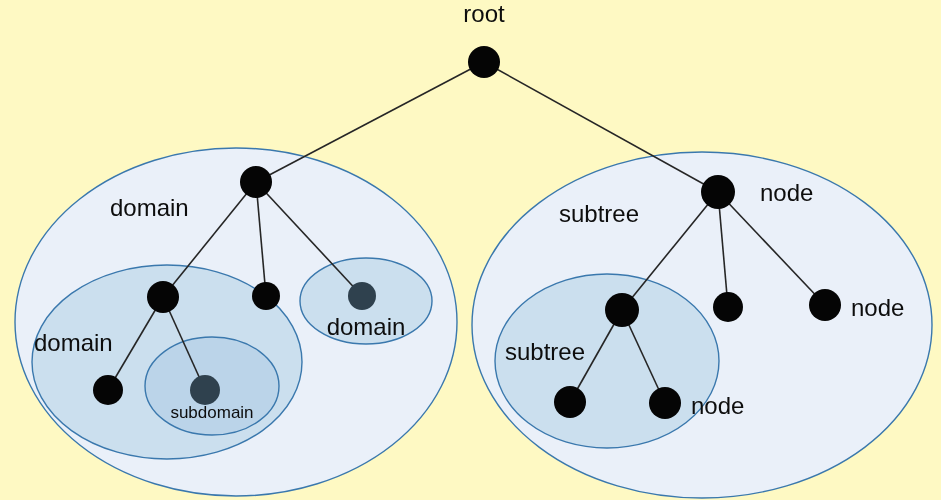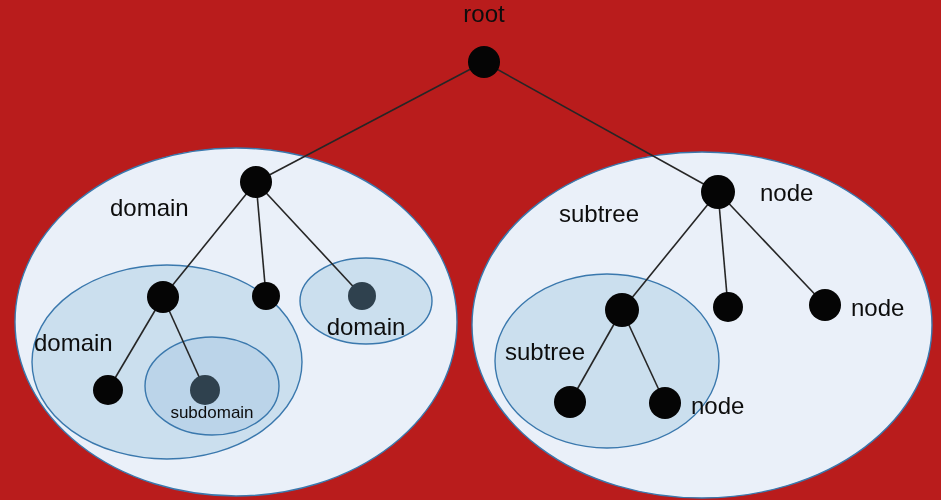--- a/index.html
+++ b/index.html
@@ -7,21 +7,21 @@
     padding: 0;
     background: #ffffff;
   }
   body {
     font-family: "Liberation Sans", sans-serif;
   }
   #canvas-wrap {
     position: relative;
     width: 941px;
     height: 500px;
-    background: #b91c1c;
+    background: #fef9c3;
     overflow: hidden;
   }
   svg#diagram {
     display: block;
     width: 941px;
     height: 500px;
   }
   .ellipse-shape {
     stroke-width: 1.4;
   }

